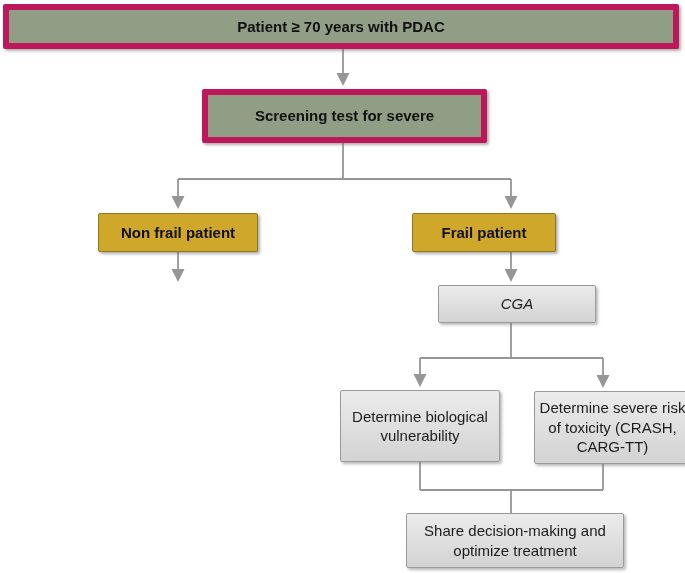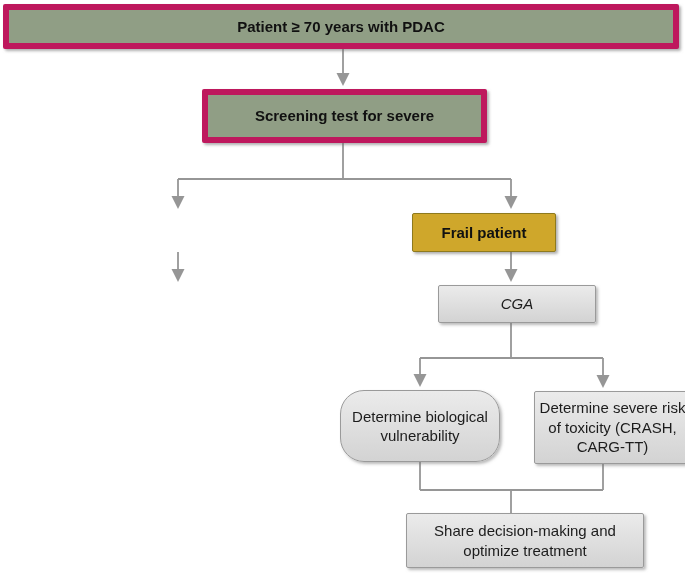--- a/index.html
+++ b/index.html
@@ -66,23 +66,23 @@
     font-weight: bold;
     font-size: 15px;
   }
   #screening .subtitle {
     font-size: 14.5px;
   }
   #non-frail  { left: 98px;  top: 213px; width: 160px; height: 39px; }
   #frail      { left: 412px; top: 213px; width: 144px; height: 39px; }
   #standard   { left: 98px;  top: 285px; width: 159px; height: 38px; }
   #cga        { left: 438px; top: 285px; width: 158px; height: 38px; font-style: italic; }
-  #biological { left: 340px; top: 390px; width: 160px; height: 72px; padding: 4px; border-radius: 24px; }
+  #biological { left: 340px; top: 390px; width: 160px; height: 72px; padding: 4px; }
   #toxicity   { left: 534px; top: 391px; width: 157px; height: 73px; padding: 4px; }
-  #share      { left: 406px; top: 513px; width: 238px; height: 55px; }
+  #share      { left: 406px; top: 513px; width: 218px; height: 55px; }
 </style>
 </head>
 <body>
 
 <div id="canvas">
 
   <svg id="connectors" width="685" height="573" viewBox="0 0 685 573">
     <defs>
       <marker id="arrow" viewBox="0 0 10 10" refX="8.5" refY="5" markerWidth="7.5" markerHeight="7.5" orient="auto">
         <path d="M0,0 L10,5 L0,10 z" fill="#969696"></path>
@@ -112,20 +112,21 @@
       <path d="M511,490 L511,513"></path>
     </g>
   </svg>
 
   <div id="banner" class="node green">Patient ≥ 70 years with PDAC</div>
 
   <div id="screening" class="node green">
     <span class="title">Screening test for severe</span>
   </div>
 
+  <div id="non-frail" class="node gold">Non frail patient</div>
 
   <div id="frail" class="node gold">Frail patient</div>
 
 
   <div id="cga" class="node gray">CGA</div>
 
   <div id="biological" class="node gray">Determine biological vulnerability</div>
 
   <div id="toxicity" class="node gray">Determine severe risk of toxicity (CRASH, CARG-TT)</div>
 

